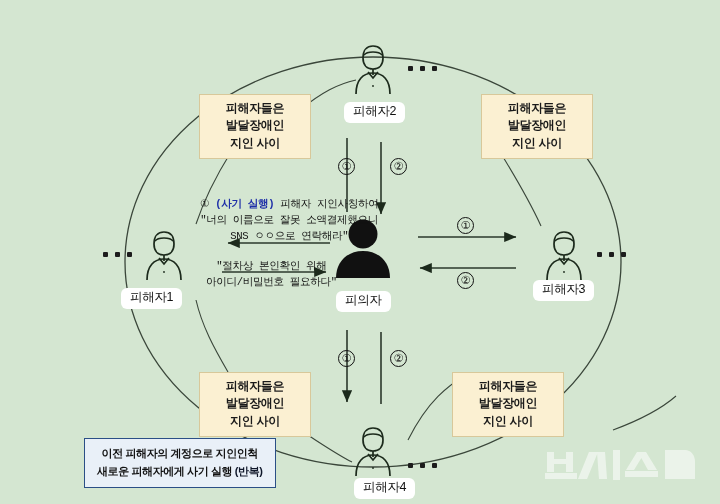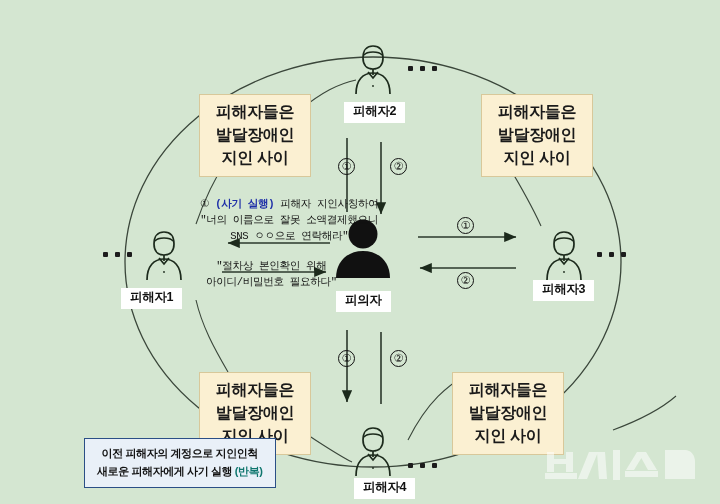--- a/index.html
+++ b/index.html
@@ -12,40 +12,41 @@
   }
   #stage{position:absolute;left:0;top:0;width:720px;height:504px;}
   .abs{position:absolute;}
 
   
   .callout{
     background:#fbf0d2;
     border:1px solid #d8c89a;
     color:#1a1a1a;
     font-weight:bold;
-    font-size:16px;
+    font-size:12px;
     line-height:1.45;
     text-align:center;
     padding:5px 8px 6px;
     box-sizing:border-box;
     letter-spacing:-0.3px;
   }
 
   
   .plate{
     background:#ffffff;
     color:#111;
-    font-weight:bold;
+    font-weight:normal;
     font-size:12.5px;
     line-height:1.1;
     text-align:left;
     padding:3px 9px 4px;
     box-sizing:border-box;
     white-space:nowrap;
     letter-spacing:-0.3px;
+    border-radius:6px;
   }
 
   
   .script{
     color:#111;
     font-size:10.6px;
     line-height:1.5;
     letter-spacing:-0.35px;
     white-space:nowrap;
   }
@@ -72,21 +73,21 @@
     color:#111;
     font-weight:bold;
     font-size:11px;
     line-height:1.6;
     text-align:center;
     padding:6px 12px 7px;
     box-sizing:border-box;
     letter-spacing:-0.4px;
     white-space:nowrap;
   }
-  .notebox .rep{color:#0f766e;}
+  .notebox .rep{color:#0f172a;}
 
   
   .stepnum{
     width:17px;height:17px;border-radius:50%;
     border:1.4px solid #111;color:#111;
     font-size:11px;line-height:15px;text-align:center;
     font-family:"DejaVu Sans",sans-serif;
     background:transparent;
     box-sizing:border-box;
   }

